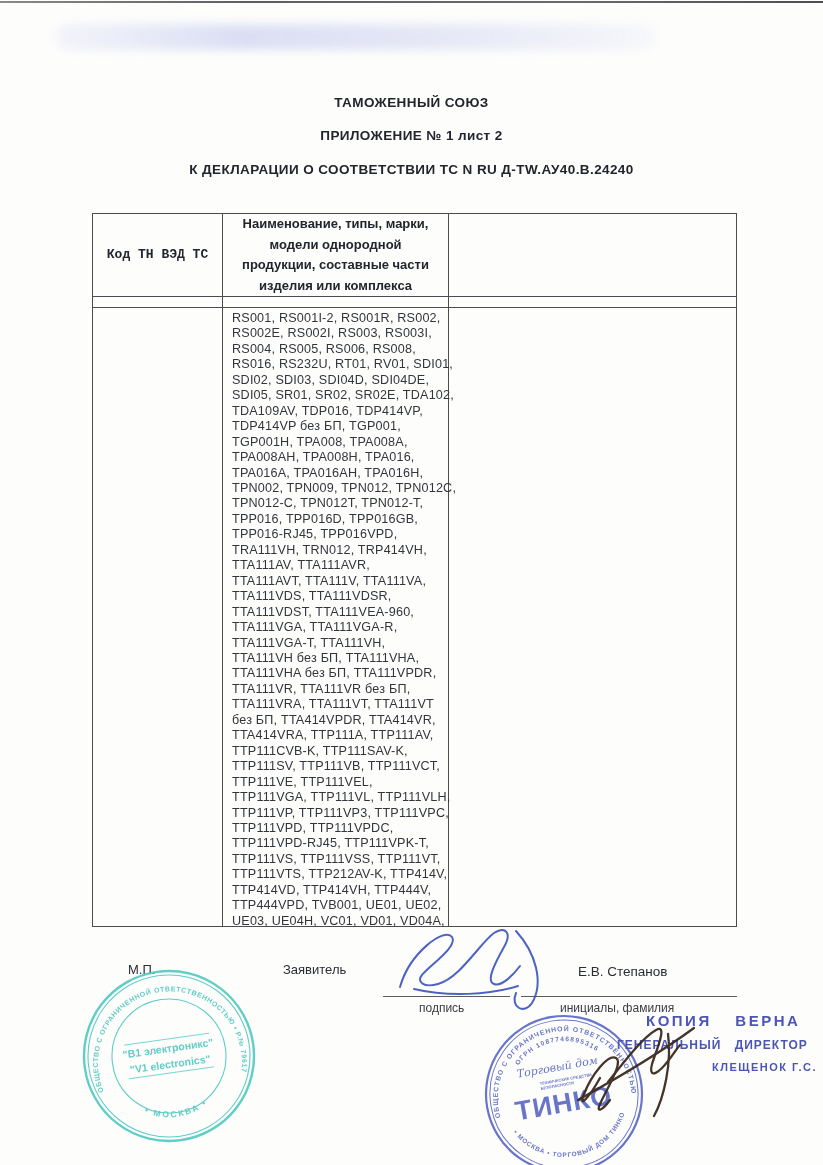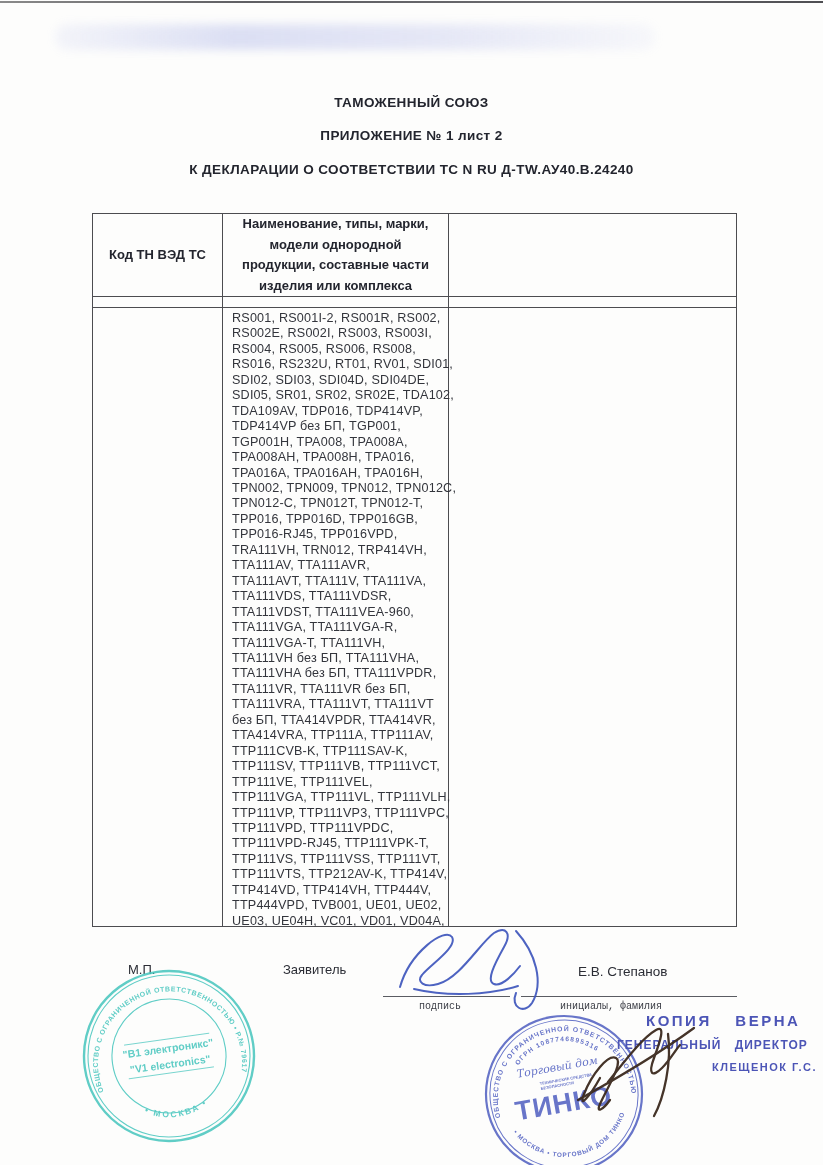--- a/index.html
+++ b/index.html
@@ -15,36 +15,36 @@
   .title{position:absolute;left:0;width:823px;text-align:center;font-weight:bold;
     font-size:13.5px;letter-spacing:.4px;color:#23252e;}
   .t1{top:95px}.t2{top:128px}.t3{top:162px}
 
   .tbl{position:absolute;left:92px;top:213px;width:645px;}
   .tbl-row{display:flex;box-sizing:border-box;}
   .tbl-head{border:1px solid #4c4c50;height:84px;}
   .tbl-gap{border-left:1px solid #4c4c50;border-right:1px solid #4c4c50;height:10px;}
   .tbl-body{border:1px solid #4c4c50;height:620px;}
   .cell{box-sizing:border-box;}
-  .c1{width:130px;border-right:1px solid #4c4c50;}
+  .c1{width:130px;border-right:1px solid #4c4c50;font-family:Liberation Mono, monospace;}
   .c2{width:226px;border-right:1px solid #4c4c50;}
   .c3{flex:1;}
   .head-cell{display:flex;align-items:center;justify-content:center;text-align:center;
     font-weight:bold;font-size:13px;line-height:20.5px;color:#23252e;padding:0 10px;}
   .codes{padding:3px 4px 0 9px;font-size:12.6px;line-height:15.45px;letter-spacing:.2px;color:#33353c;}
   .codes div{white-space:nowrap;}
 
   .lbl{position:absolute;font-size:13px;color:#2b2d35;}
   .mp{left:128px;top:962px;}
   .zayavitel{left:283px;top:962px;}
   .stepanov{left:578px;top:964px;font-size:13.5px;}
   .sig-line{position:absolute;top:996px;height:0;border-top:1.6px solid #5a5c62;}
   .line-left{left:383px;width:127px;}
   .line-right{left:521px;width:216px;}
-  .under-lbl{position:absolute;top:1001px;font-size:10px;color:#3a3c44;font-family:Liberation Mono, monospace;}
+  .under-lbl{position:absolute;top:1001px;font-size:12px;color:#3a3c44;}
   .podpis{left:419px;}
   .inicialy{left:560px;text-align:center;}
 
   .abs-svg{position:absolute;}
   .copy-line{position:absolute;font-weight:bold;color:#4c55b6;white-space:nowrap;}
   .copy1{left:646px;top:1012px;font-size:15px;letter-spacing:2.5px;word-spacing:17px;}
   .copy2{left:617px;top:1038px;font-size:12px;letter-spacing:1px;word-spacing:9px;}
   .copy3{left:699px;top:1061px;font-size:11px;letter-spacing:1.5px;padding-left:13px;}
 </style>
 </head>

